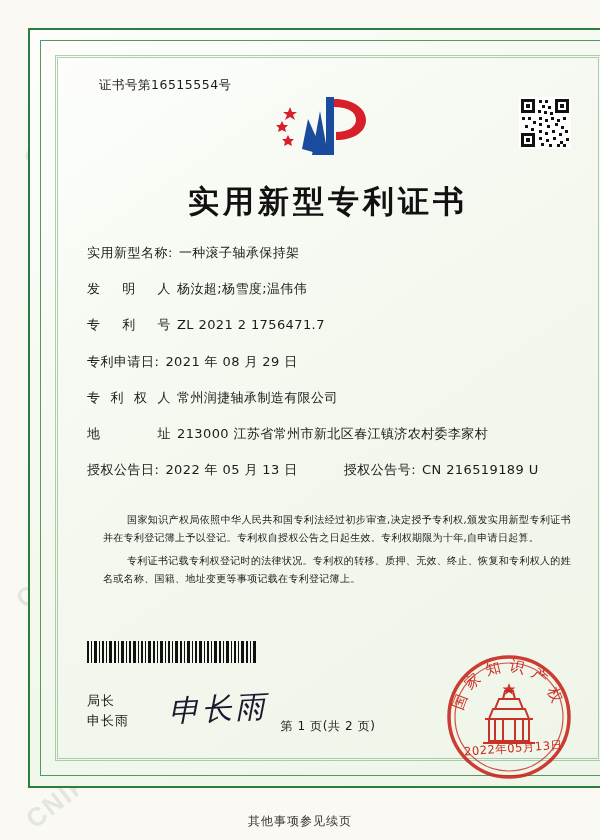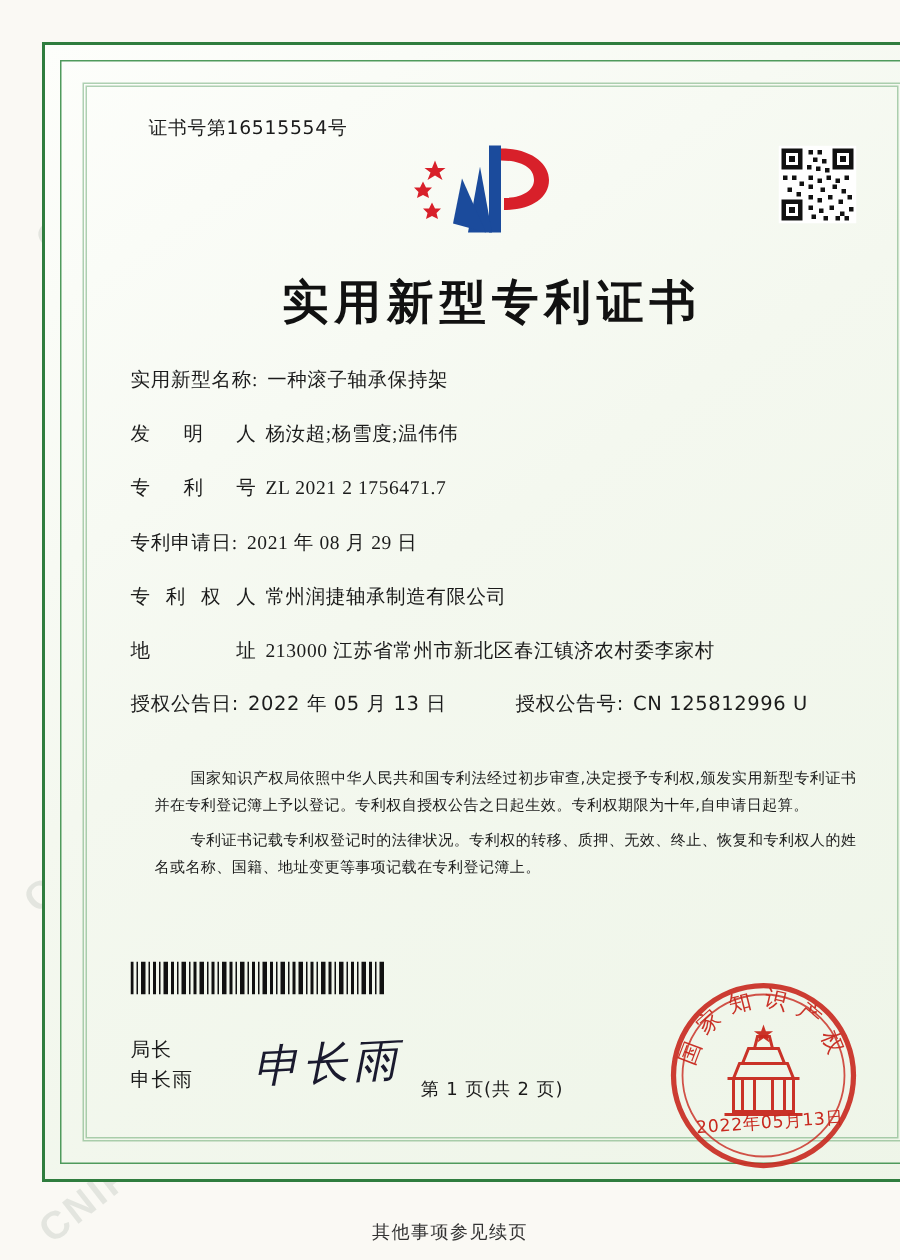--- a/index.html
+++ b/index.html
@@ -98,21 +98,20 @@
     right: 40px;
     top: 200px;
     font-size: 13px;
     line-height: 1.9;
   }
   .frow {
     display: flex;
     align-items: flex-start;
     margin-bottom: 11.5px;
     white-space: nowrap;
-    font-family: Liberation Serif, serif;
   }
   .flabel {
     flex: 0 0 auto;
     letter-spacing: 0.5px;
   }
   .flabel.spaced {
     width: 84px;
     display: inline-block;
     text-align: justify;
     text-align-last: justify;
@@ -315,21 +314,21 @@
           <span class="fvalue">常州润捷轴承制造有限公司</span>
         </div>
         <div class="frow">
           <span class="flabel spaced">地址</span>
           <span class="fvalue">213000 江苏省常州市新北区春江镇济农村委李家村</span>
         </div>
         <div class="frow-2col">
           <span class="flabel">授权公告日:</span>
           <span class="fvalue">2022 年 05 月 13 日</span>
           <span class="flabel col2">授权公告号:</span>
-          <span class="fvalue">CN 125812996 U</span>
+          <span class="fvalue">CN 216519189 U</span>
         </div>
       </div>
 
       <div class="paras">
         <p>国家知识产权局依照中华人民共和国专利法经过初步审查,决定授予专利权,颁发实用新型专利证书并在专利登记簿上予以登记。专利权自授权公告之日起生效。专利权期限为十年,自申请日起算。</p>
         <p>专利证书记载专利权登记时的法律状况。专利权的转移、质押、无效、终止、恢复和专利权人的姓名或名称、国籍、地址变更等事项记载在专利登记簿上。</p>
       </div>
 
       <div class="barcode">
         <svg viewBox="0 0 170 22" width="170" height="22">

